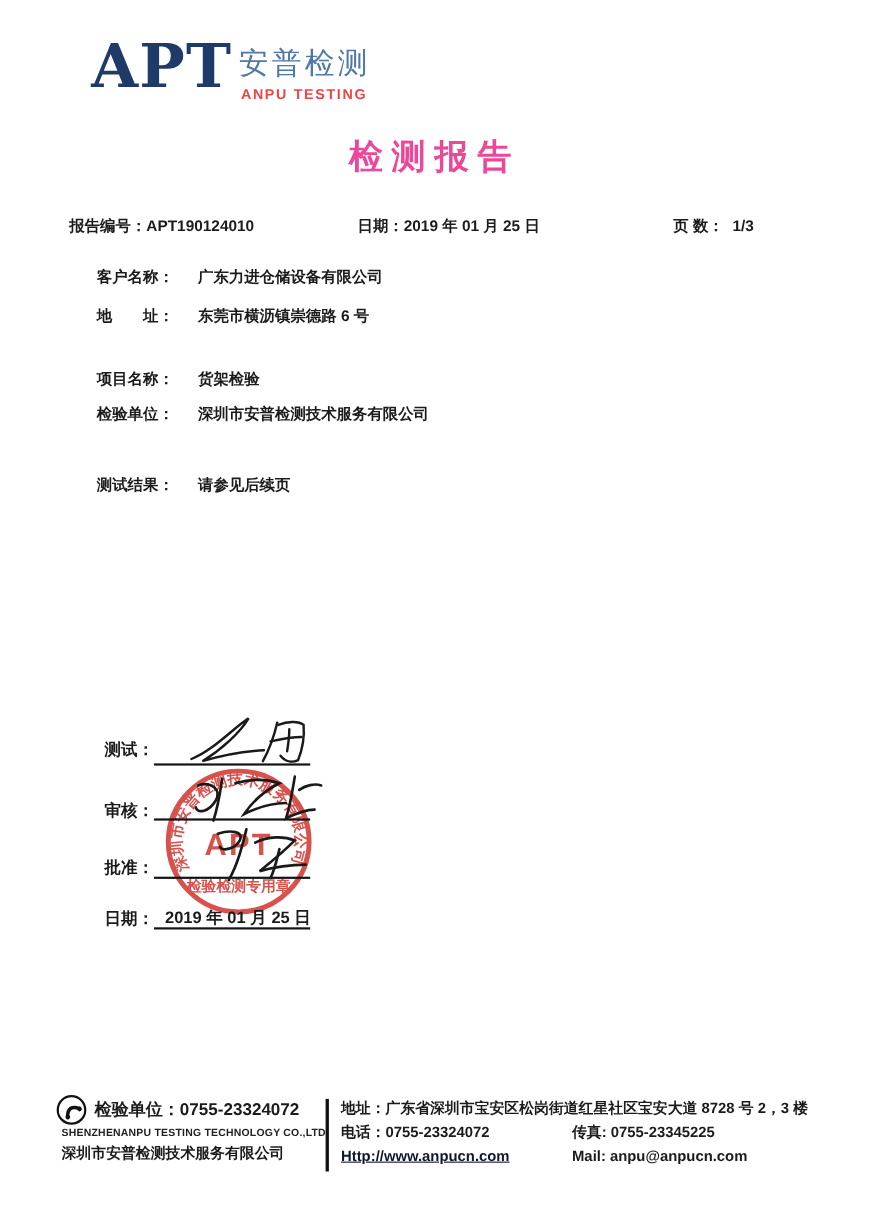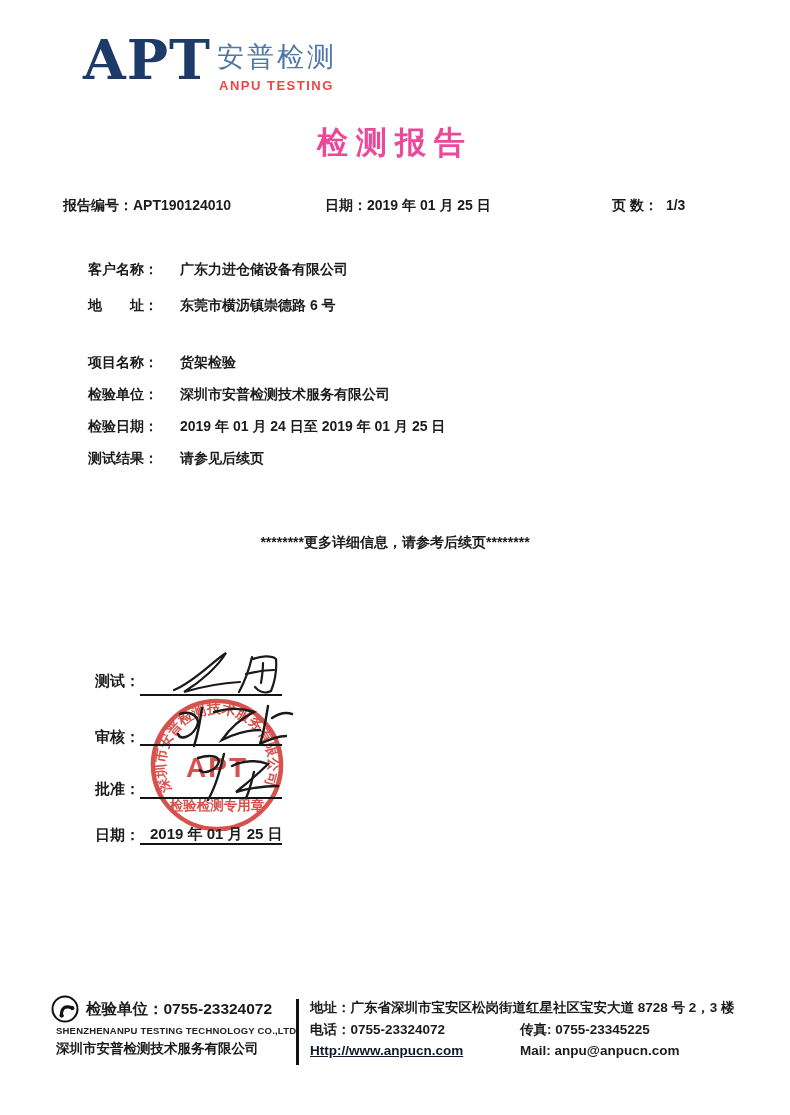--- a/index.html
+++ b/index.html
@@ -20,21 +20,21 @@
                   font-size:31px; font-weight:bold; letter-spacing:8px; color:#ec4899; }
 
   
   .meta { position:absolute; top:197px; font-size:14px; font-weight:bold; white-space:nowrap; }
   .meta-report { left:63px; }
   .meta-date   { left:325px; }
   .meta-pages  { left:612px; }
   .meta .gap { display:inline-block; width:8px; }
 
   
-  .info-row { position:absolute; left:88px; font-size:14px; font-weight:bold; white-space:nowrap;margin-top:18px; }
+  .info-row { position:absolute; left:88px; font-size:14px; font-weight:bold; white-space:nowrap; }
   .info-row .lbl { display:inline-block; width:92px; }
 
   
   .note { position:absolute; left:0; top:534px; width:100%; text-align:center;
           font-size:14px; font-weight:bold; }
 
   
   .sign-label { position:absolute; left:95px; font-size:15px; font-weight:bold; z-index:5; }
   .sign-line  { position:absolute; left:140px; width:142px; border-top:2px solid #141414; z-index:4; }
   .sign-date-value { position:absolute; left:150px; top:825px; font-size:15px; font-weight:bold; z-index:5; }
@@ -79,28 +79,24 @@
   </div>
   <div class="info-row" style="top:279px">
     <span class="lbl">地　　址：</span><span>东莞市横沥镇崇德路 6 号</span>
   </div>
   <div class="info-row" style="top:336px">
     <span class="lbl">项目名称：</span><span>货架检验</span>
   </div>
   <div class="info-row" style="top:368px">
     <span class="lbl">检验单位：</span><span>深圳市安普检测技术服务有限公司</span>
   </div>
-  <div class="info-row" style="top:400px">
-    <span class="lbl">检验日期：</span><span>2019 年 01 月 24 日至 2019 年 01 月 25 日</span>
-  </div>
   <div class="info-row" style="top:432px">
     <span class="lbl">测试结果：</span><span>请参见后续页</span>
   </div>
 
-  <div class="note">********更多详细信息，请参考后续页********</div>
 
   <div class="sign-label" style="top:672px">测试：</div>
   <div class="sign-line" style="top:694px"></div>
 
   <div class="sign-label" style="top:728px">审核：</div>
   <div class="sign-line" style="top:744px"></div>
 
   <div class="sign-label" style="top:780px">批准：</div>
   <div class="sign-line" style="top:797px"></div>
 

